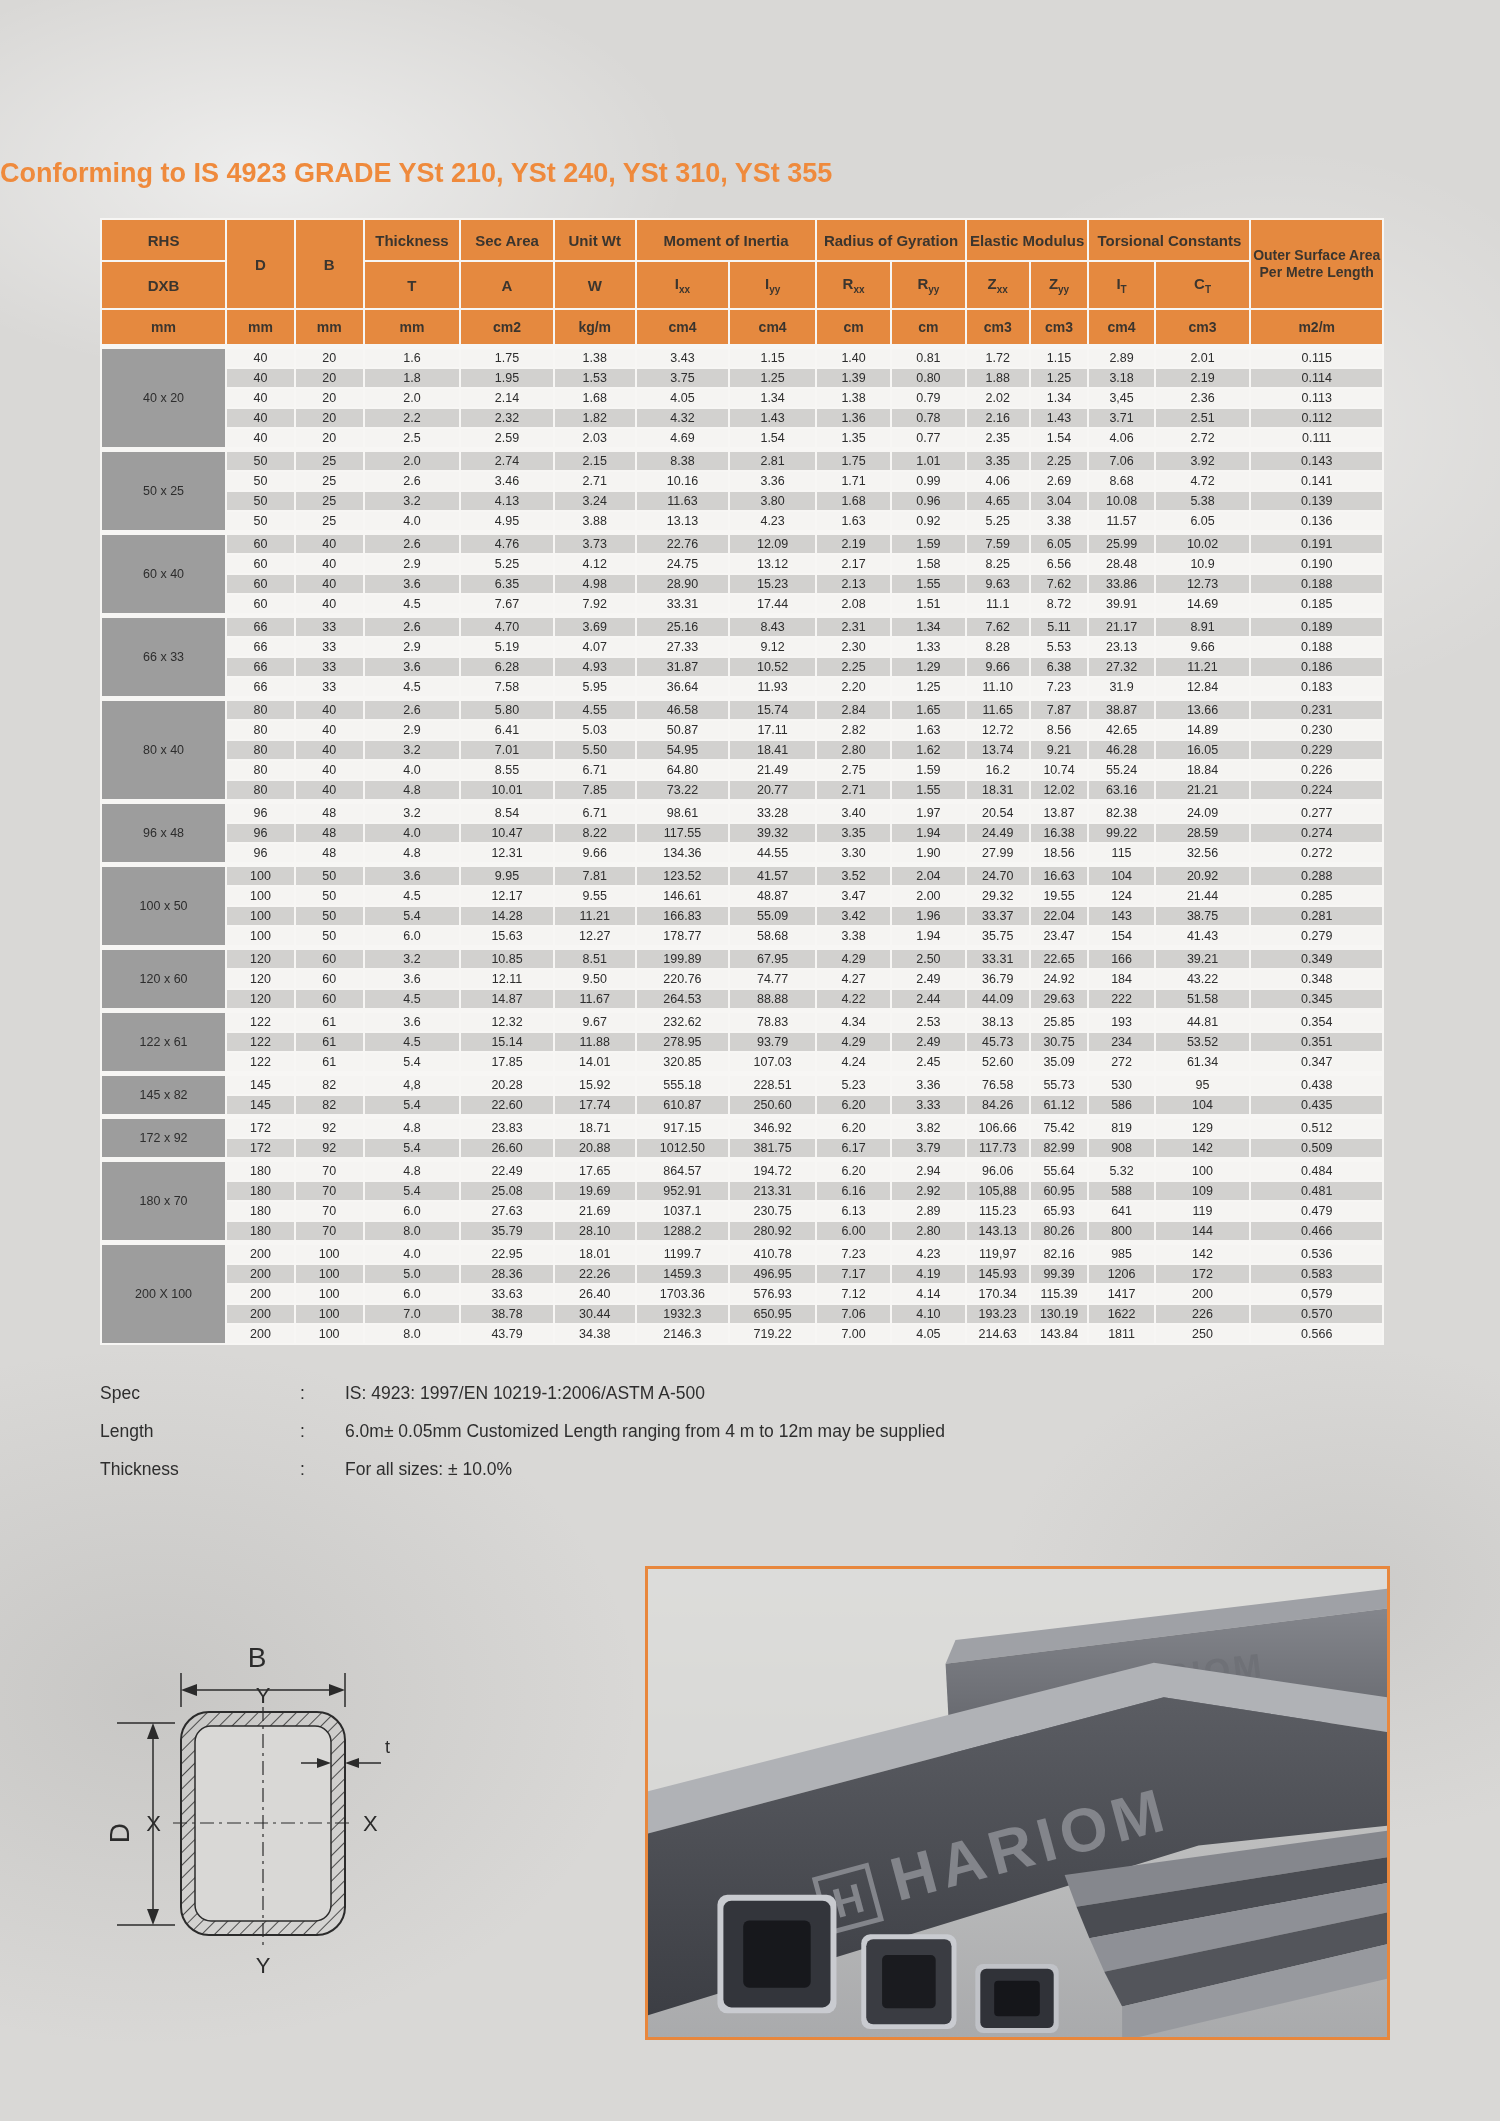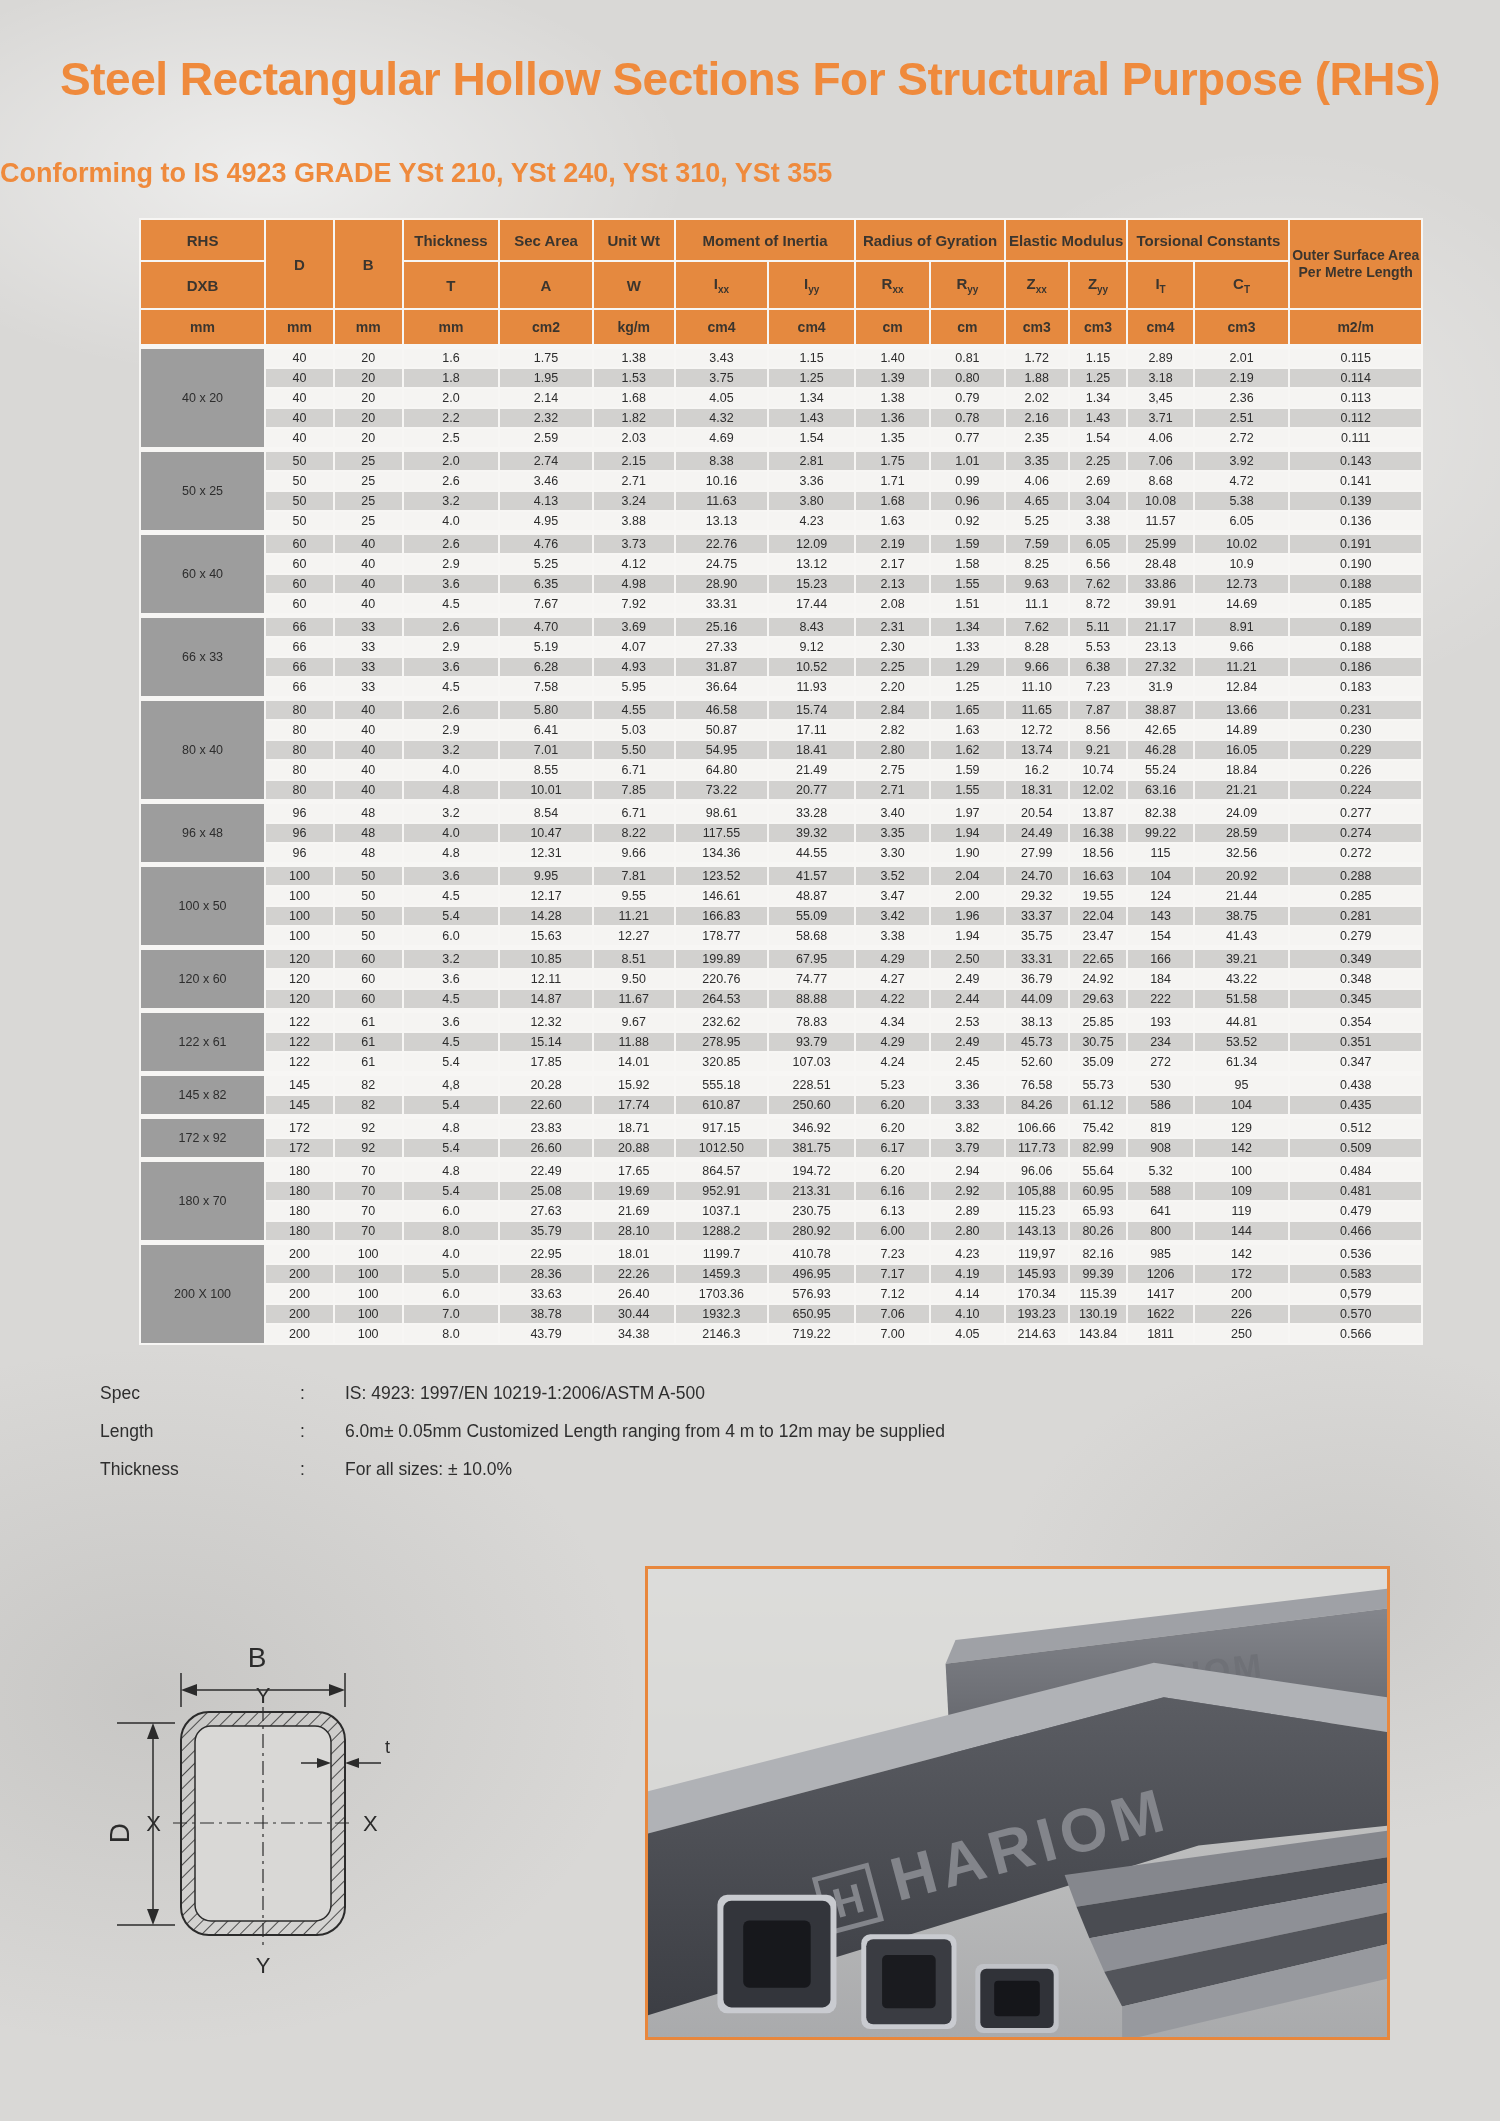--- a/index.html
+++ b/index.html
@@ -10,21 +10,21 @@
       radial-gradient(ellipse 600px 300px at 18% 8%, rgba(255,255,255,.55), rgba(255,255,255,0) 70%),
       radial-gradient(ellipse 500px 400px at 85% 20%, rgba(255,255,255,.35), rgba(255,255,255,0) 70%),
       radial-gradient(ellipse 700px 500px at 10% 80%, rgba(120,120,118,.18), rgba(120,120,118,0) 70%),
       radial-gradient(ellipse 500px 350px at 90% 75%, rgba(130,130,128,.15), rgba(130,130,128,0) 70%),
       radial-gradient(ellipse 300px 200px at 50% 45%, rgba(255,255,255,.25), rgba(255,255,255,0) 70%);
   }
   .page-title{position:absolute;top:52px;left:0;right:0;text-align:center;
     font-size:46px;font-weight:700;color:#ef8a3c;letter-spacing:-.5px;}
   .page-subtitle{position:absolute;top:158px;left:0;width:1345px;text-align:left;
     font-size:27px;font-weight:700;color:#ef8a3c;}
-  table.rhs{position:absolute;left:100px;top:218px;width:1284px;border-collapse:collapse;table-layout:fixed;margin-left:39px;}
+  table.rhs{position:absolute;left:100px;top:218px;width:1284px;border-collapse:collapse;table-layout:fixed;}
   table.rhs th, table.rhs td{border:2px solid #f7f6f4;padding:0;text-align:center;}
   table.rhs thead th{background:#e5893f;color:#3b352e;font-weight:700;}
   tr.h1 th{height:40px;font-size:15px;}
   tr.h2 th{height:46px;font-size:15px;}
   tr.units th{height:34px;font-size:14px;}
   table.rhs thead sub{font-size:10px;font-weight:700;}
   table.rhs td{height:18px;font-size:12.5px;color:#2d2d2d;font-weight:500;white-space:nowrap;}
   tr.light td{background:#f5f4f2;}
   tr.dark td{background:#d2d1cf;}
   tr.gfirst td{border-top:5px solid #f7f6f4;}
@@ -34,21 +34,20 @@
   .spec-item{display:grid;grid-template-columns:200px 45px 1fr;font-size:17.5px;color:#2e2e2e;margin-bottom:11px;line-height:1.55;}
   .diagram-box{position:absolute;left:95px;top:1595px;width:380px;height:480px;}
   .photo-box{position:absolute;left:645px;top:1566px;width:745px;height:474px;border:3px solid #e8873d;box-sizing:border-box;background:#c4c4c2;}
   .photo-box svg{display:block;width:100%;height:100%;}
 </style>
 </head>
 <body>
 
 <div class="page">
 
-  <div class="page-title">Steel Rectangular Hollow Sections For Structural Purpose (RHS)</div>
   <div class="page-subtitle">Conforming to IS 4923 GRADE YSt 210, YSt 240, YSt 310, YSt 355</div>
 
   <table class="rhs">
     <colgroup>
       <col style="width:10.2%">
         <col style="width:5.6%">
         <col style="width:5.6%">
       <col style="width:7.9%">
         <col style="width:7.6%">
         <col style="width:6.7%">

